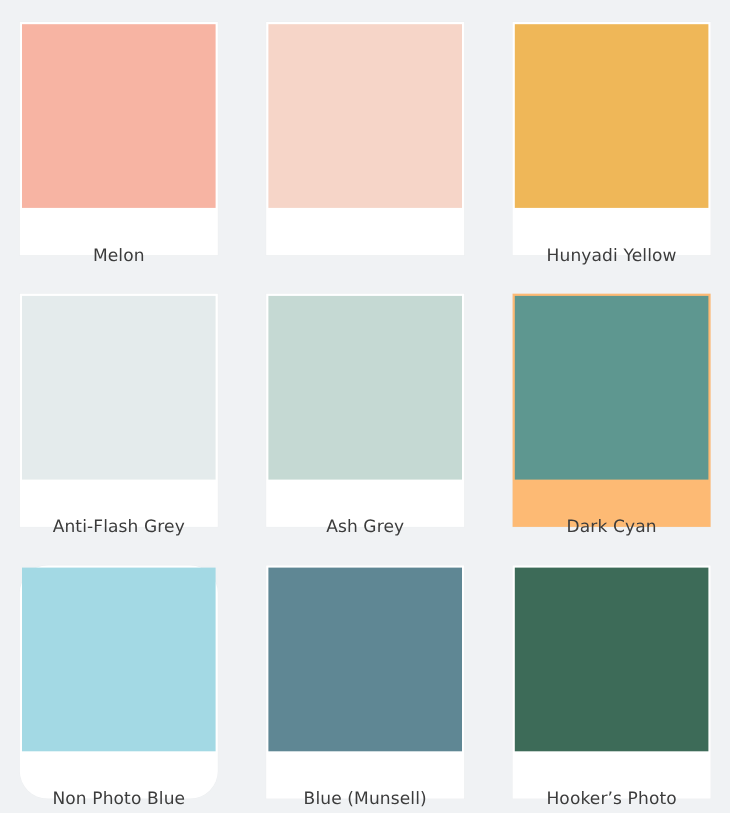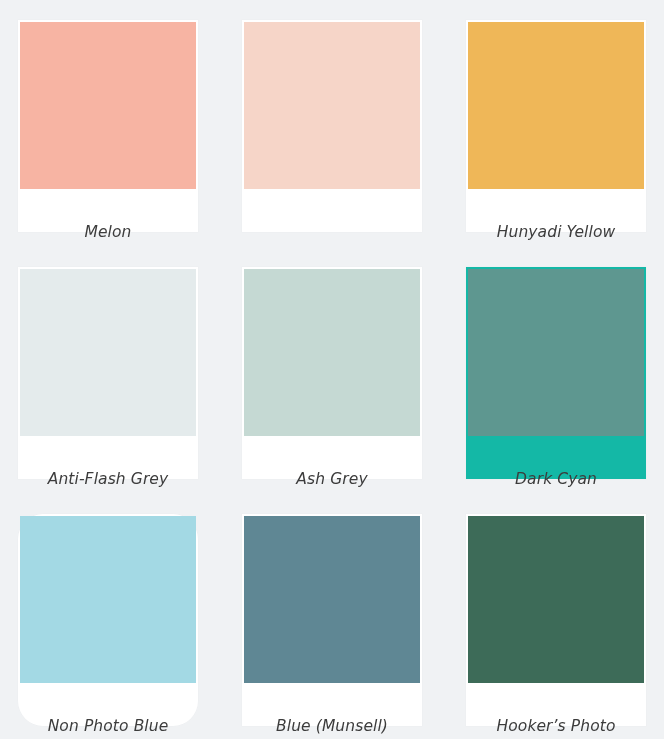--- a/index.html
+++ b/index.html
@@ -44,21 +44,20 @@
     height: 167px;
     flex: 0 0 167px;
   }
 
   .swatch-label {
     flex: 1 1 auto;
     display: flex;
     align-items: center;
     justify-content: center;
     font-family: "DejaVu Sans", sans-serif;
-    font-style: italic;
     font-weight: 400;
     font-size: 15.5px;
     letter-spacing: 0.1px;
     color: #3c3c3c;
     text-align: center;
     line-height: 1;
     padding-bottom: 7px;
     white-space: nowrap;
     margin-top: 36px;
   }
@@ -85,21 +84,21 @@
   <div class="swatch-card" style="background: rgb(255, 255, 255);">
     <div class="swatch-color" style="background-color: rgb(228, 235, 236);"></div>
     <div class="swatch-label" style="color: rgb(60, 60, 60);">Anti-Flash Grey</div>
   </div>
 
   <div class="swatch-card" style="background: rgb(255, 255, 255);">
     <div class="swatch-color" style="background-color: rgb(197, 217, 211);"></div>
     <div class="swatch-label" style="color: rgb(60, 60, 60);">Ash Grey</div>
   </div>
 
-  <div class="swatch-card" style="background: #14b8a6;">
+  <div class="swatch-card" style="background: #fdba74;">
     <div class="swatch-color" style="background-color: rgb(94, 151, 144);"></div>
     <div class="swatch-label" style="color: rgb(60, 60, 60);">Dark Cyan</div>
   </div>
 
   <div class="swatch-card" style="background: rgb(255, 255, 255); border-radius: 25px;">
     <div class="swatch-color" style="background-color: rgb(163, 217, 228);"></div>
     <div class="swatch-label" style="color: rgb(60, 60, 60);">Non Photo Blue</div>
   </div>
 
   <div class="swatch-card" style="background: rgb(255, 255, 255);">

